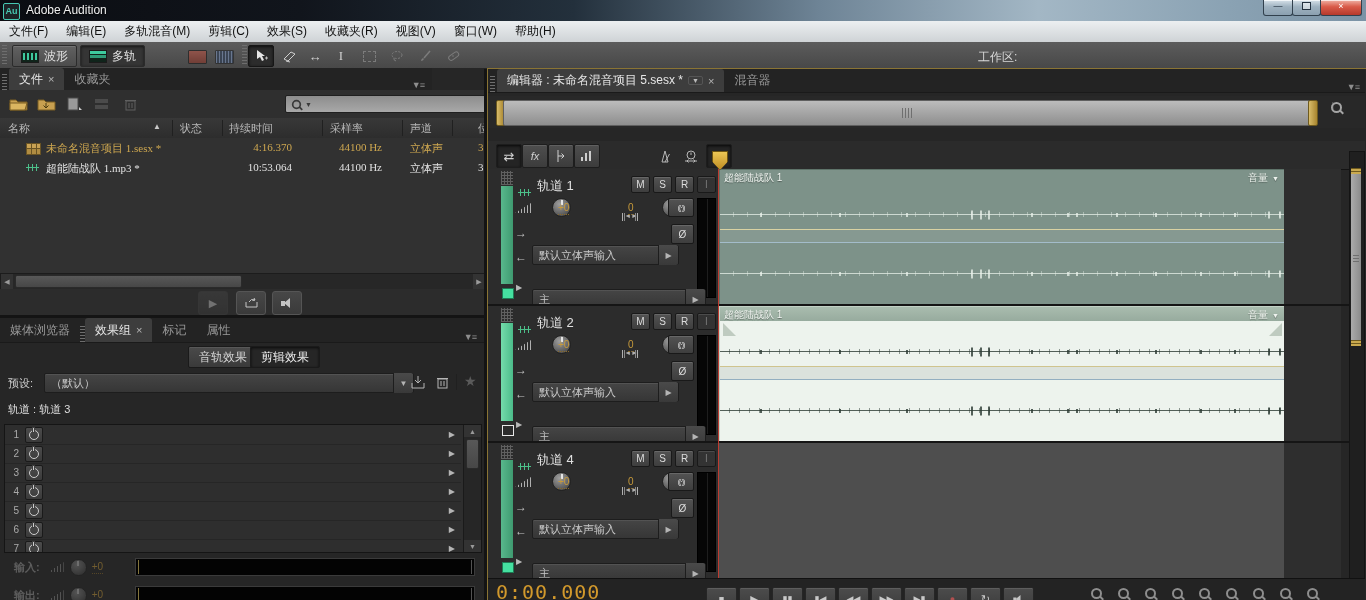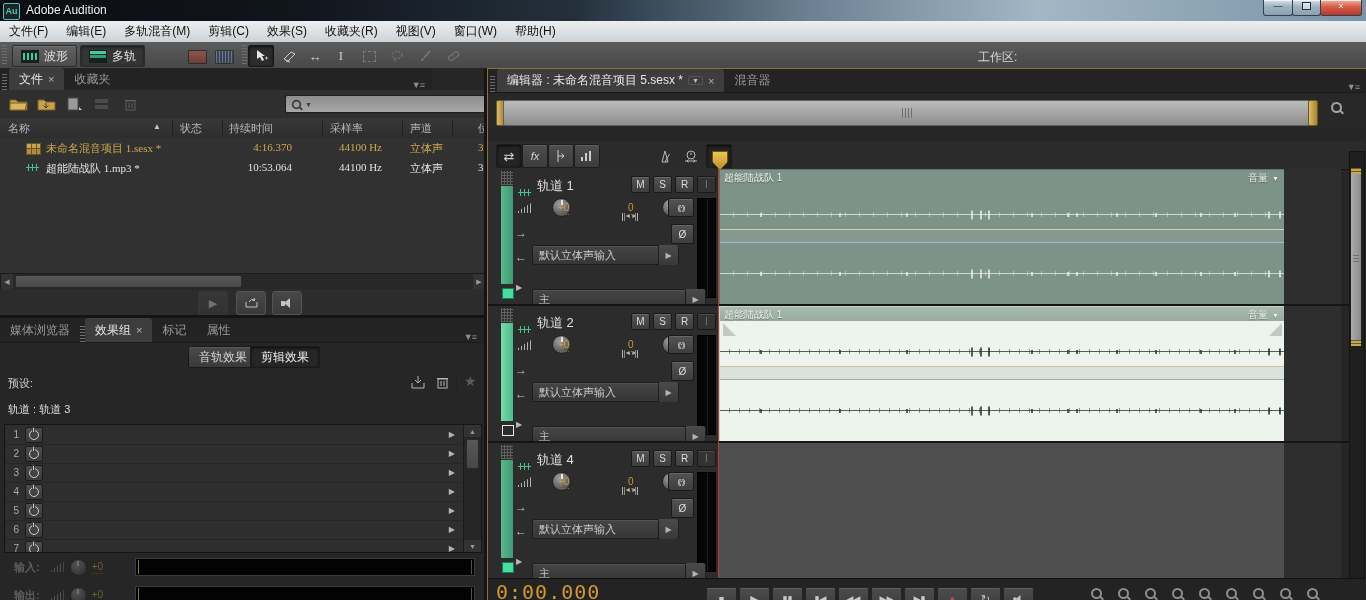--- a/index.html
+++ b/index.html
@@ -416,20 +416,24 @@
         <span class="pmenu" style="margin-right:8px;">▼≡</span>
       </div>
     </div>
     <div class="modebtn ab" style="left:188px;top:28px;">
         <span>音轨效果</span>
       </div>
     <div class="modebtn pressed ab" style="left:250px;top:28px;">
         <span>剪辑效果</span>
       </div>
     <span class="ab" style="left:8px;top:58px;color:#cdcdcd;">预设:</span>
+    <div class="dd ab" style="left:44px;top:55px;width:356px;height:18px;">
+      <span>（默认）</span>
+      <span class="sub">▼</span>
+    </div>
     <div class="iconbtn ab" style="left:406px;top:54px;">
       <svg width="16" height="14">
           <path d="M8 1 v7 m-3 -3 l3 3 l3 -3" stroke="#b5b5b5" fill="none"></path>
           <path d="M2 8 v5 h12 v-5" fill="none" stroke="#b5b5b5"></path>
         </svg>
     </div>
     <div class="iconbtn ab" style="left:430px;top:54px;">
       <svg width="13" height="14">
           <rect x="2" y="4" width="9" height="9" fill="none" stroke="#b5b5b5"></rect>
           <line x1="1" y1="3.5" x2="12" y2="3.5" stroke="#b5b5b5"></line>

